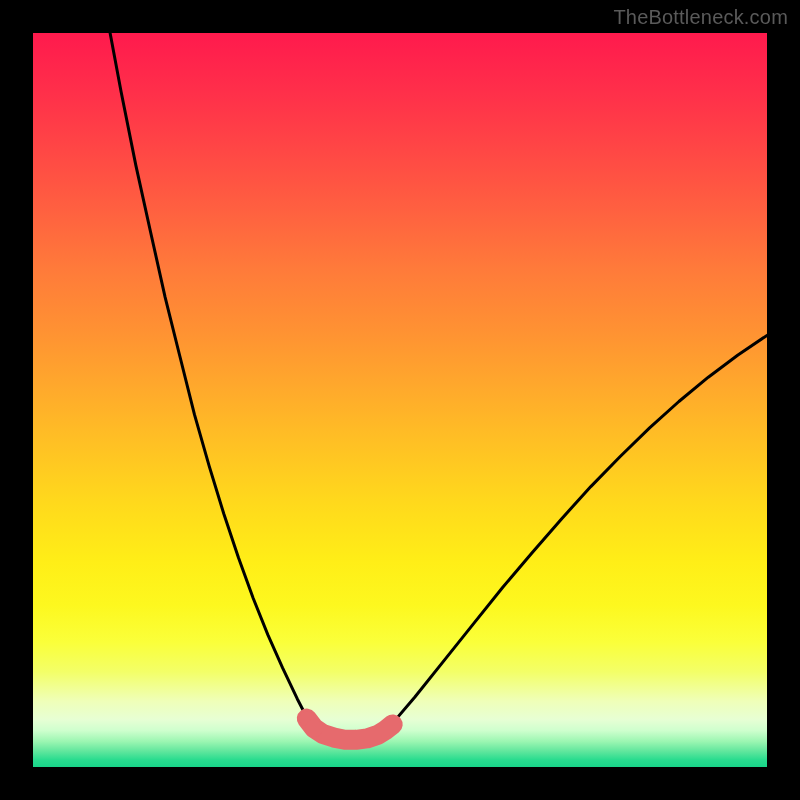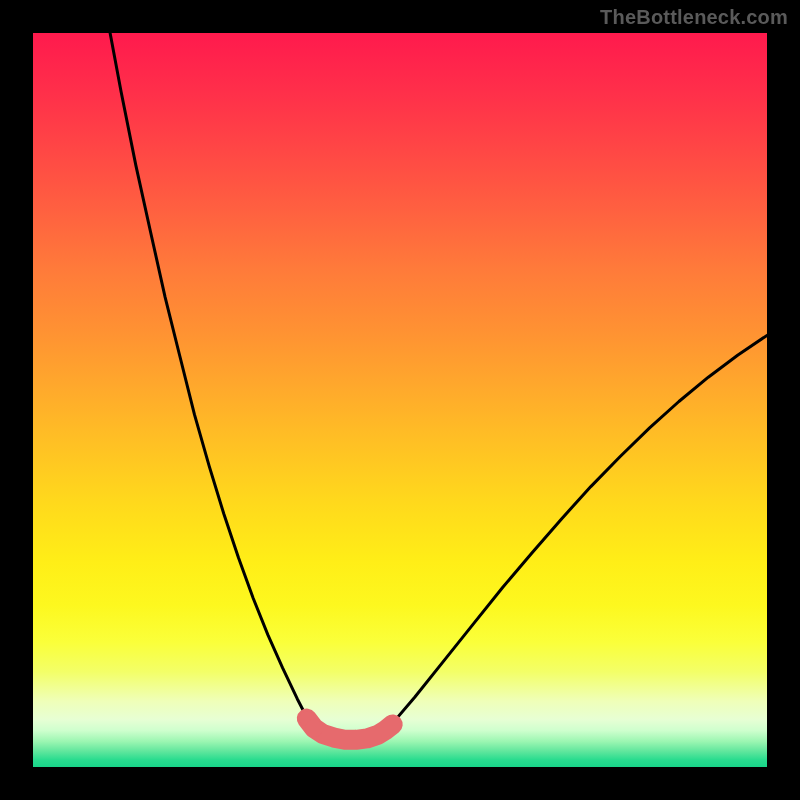--- a/index.html
+++ b/index.html
@@ -61,21 +61,21 @@
     top: 0;
     width: 734px;
     height: 734px;
   }
   .watermark {
     position: absolute;
     top: 6px;
     right: 12px;
     color: #5a5a5a;
     font-size: 20px;
-    font-weight: 700;
+    font-weight: 400;
     letter-spacing: 0.2px;
     user-select: none;
     text-align: center;
   }
 </style>
 </head>
 <body>
 
 <div class="stage">
 

